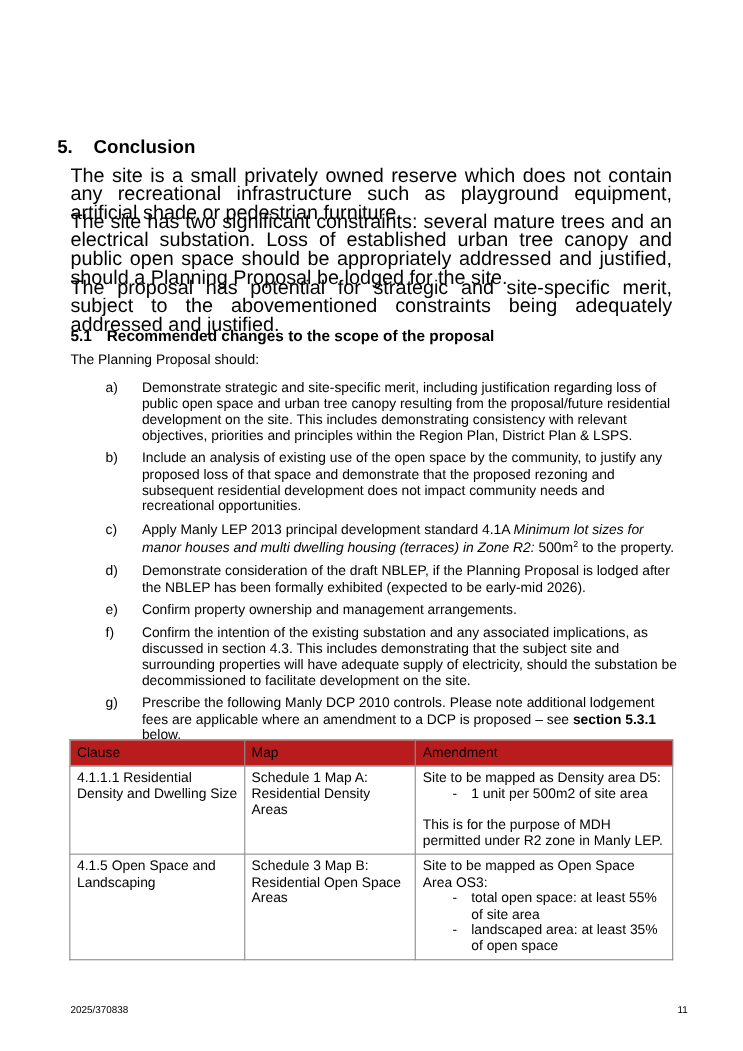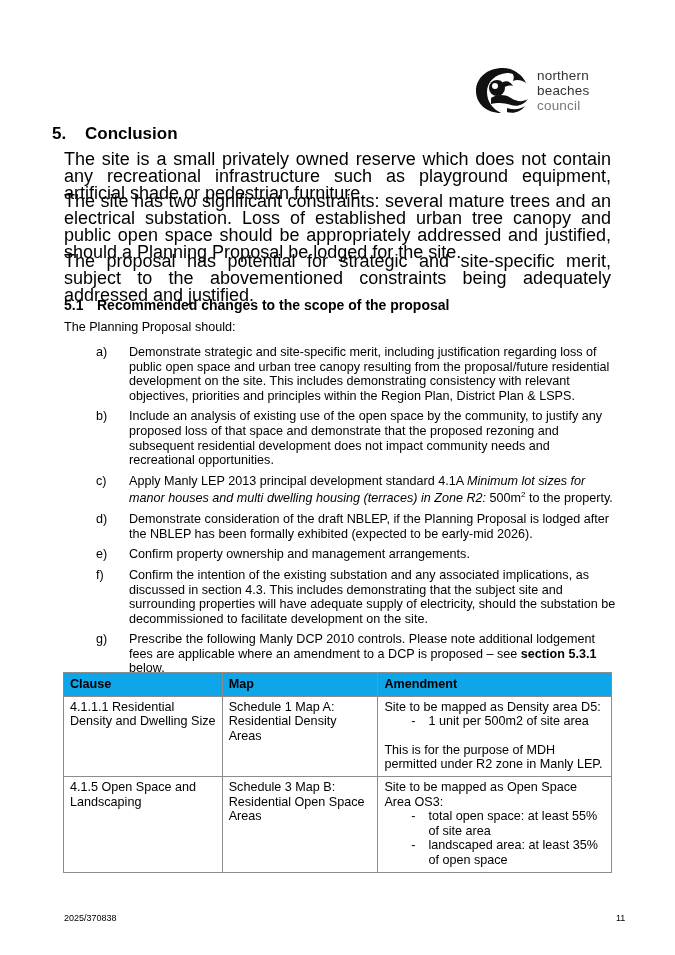--- a/index.html
+++ b/index.html
@@ -25,55 +25,39 @@
 
   .intro { position: absolute; left: 64px; top: 320px; font-size: 12.6px; }
 
   .list { position: absolute; left: 96px; top: 345px; width: 520px; font-size: 12.6px; line-height: 14.6px; }
   .li { display: flex; margin-bottom: 6px; }
   .li .mk { width: 33px; flex: 0 0 33px; }
   .li .tx { flex: 1; }
 
   table.dcp { position: absolute; left: 63px; top: 672px; width: 549px; border-collapse: collapse; font-size: 12.6px; line-height: 14.6px; }
   table.dcp th, table.dcp td { border: 1px solid #8c8c8c; vertical-align: top; text-align: left; padding: 3px 6px 4px 6px; }
-  table.dcp th { background: #0ea5e9; font-weight: bold; padding: 4px 6px; }
+  table.dcp th { background: #b91c1c; font-weight: normal; padding: 4px 6px; }
   table.dcp col.c1 { width: 159px; }
   table.dcp col.c2 { width: 156px; }
   table.dcp col.c3 { width: 234px; }
   .row1 td { height: 72px; margin-top: 44px; }
   .row2 td { height: 84px; }
   .sub { display: flex; }
   .sub .dash { width: 30px; flex: 0 0 30px; text-align: center; }
   .sub-wrap { padding-left: 14px; }
   .gap { height: 14px; }
 
   .footer-left { position: absolute; left: 64px; top: 913px; font-size: 9px; }
   .footer-right { position: absolute; left: 616px; top: 913px; font-size: 9px; }
 </style>
 </head>
 <body>
 
 <div class="page">
 
-  <div class="logo">
-    <svg class="logo-mark" viewBox="0 0 56 52">
-      <path d="M30 4 C14 4 3 14 3 27 C3 40 14 49 28 49 C20 45 14 38 14 28 C14 18 22 10 34 9 C40 9 46 12 49 16 C46 8 39 4 30 4 Z" fill="#111"></path>
-      <path d="M36 6 C44 7 50 12 53 19 C49 16 44 15 40 17 C42 12 40 9 36 6 Z" fill="#111"></path>
-      <circle cx="24" cy="24" r="8" fill="#111"></circle>
-      <circle cx="22" cy="22" r="3" fill="#fff"></circle>
-      <path d="M18 34 C24 30 32 30 38 34 C44 38 50 38 55 35 C51 41 44 43 38 41 C32 39 26 38 18 40 Z" fill="#111"></path>
-      <path d="M30 18 C34 16 38 18 40 22 C36 21 33 22 30 24 Z" fill="#111"></path>
-      <path d="M34 44 C40 46 46 46 52 42 C48 48 40 50 34 48 Z" fill="#111"></path>
-    </svg>
-    <div class="logo-text">
-      <div>northern</div>
-      <div>beaches</div>
-      <div>council</div>
-    </div>
-  </div>
 
   <div class="h1">
     <span class="num">5.</span><span>Conclusion</span>
   </div>
 
   <div class="para p1">The site is a small privately owned reserve which does not contain any recreational infrastructure such as playground equipment, artificial shade or pedestrian furniture.</div>
   <div class="para p2">The site has two significant constraints: several mature trees and an electrical substation. Loss of established urban tree canopy and public open space should be appropriately addressed and justified, should a Planning Proposal be lodged for the site.</div>
   <div class="para p3">The proposal has potential for strategic and site-specific merit, subject to the abovementioned constraints being adequately addressed and justified.</div>
 
   <div class="h2">

